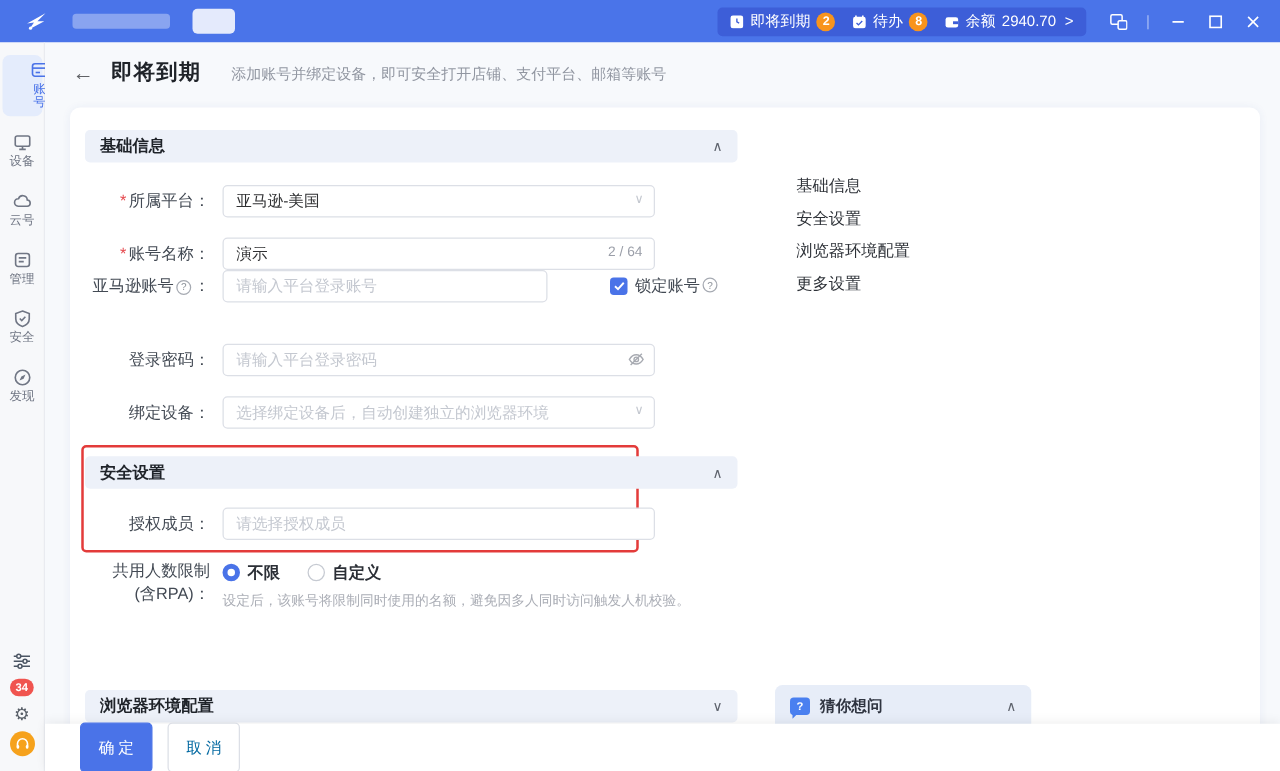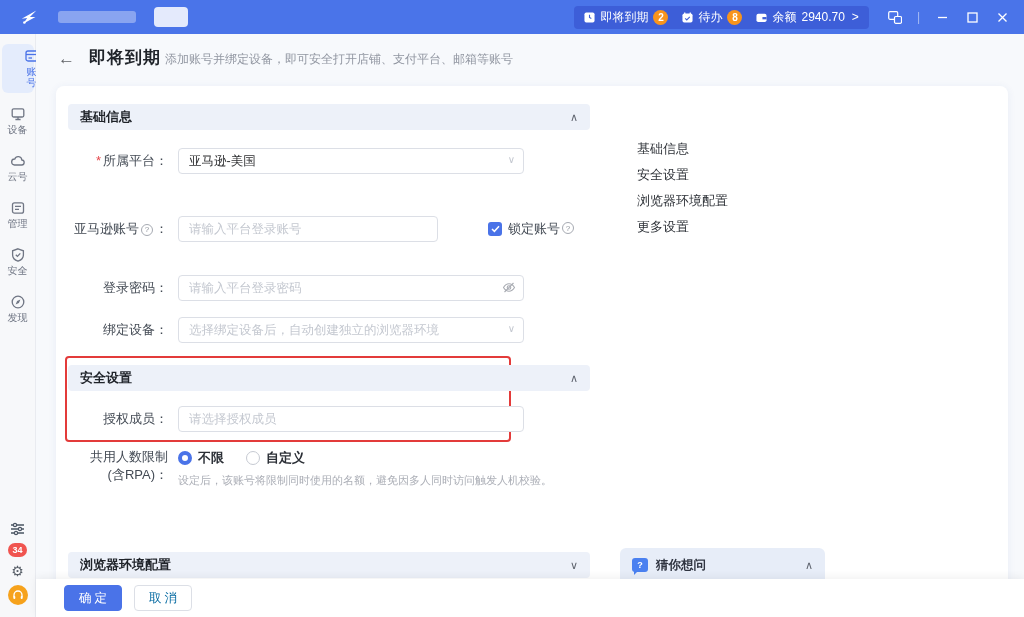--- a/index.html
+++ b/index.html
@@ -30,21 +30,21 @@
   .side-bottom { margin-top:auto; display:flex; flex-direction:column; align-items:center; gap:7px; padding-bottom:12px; }
   .badge34 { min-width:19px; height:14px; border-radius:8px; background:#f0544f; color:#fff; font-size:9px; font-weight:bold; display:flex; align-items:center; justify-content:center; padding:0 3px; }
   .gear { font-size:14px; color:#596069; cursor:pointer; line-height:14px; }
   .headset { width:20px; height:20px; border-radius:50%; background:#f6a21c; display:flex; align-items:center; justify-content:center; cursor:pointer; }
 
   
   .main { position:absolute; left:36px; top:34px; width:988px; height:583px; background:#f7f9fc; }
   .page-header { position:absolute; left:22px; top:12px; display:flex; align-items:baseline; height:26px; }
   .back { font-size:17px; color:#606266; cursor:pointer; margin-right:14px; position:relative; top:1px; }
   .page-title { font-size:17px; font-weight:bold; color:#1f2329; letter-spacing:1px; }
-  .page-sub { font-size:12px; color:#9196a1; margin-left:4px; }
+  .page-sub { font-size:12px; color:#9196a1; margin-left:24px; }
 
   .card { position:absolute; left:20px; top:52px; width:952px; height:531px; background:#fff; border-radius:8px 8px 0 0; box-shadow:0 1px 8px rgba(40,70,150,.07); }
 
   .sec-header { position:absolute; left:12px; width:522px; height:26px; background:#edf1f9; border-radius:4px; display:flex; align-items:center; justify-content:space-between; padding:0 12px; cursor:pointer; }
   .sec-title { font-size:13px; font-weight:bold; color:#1f2329; }
   .sec-arrow { font-size:11px; color:#5f646e; }
 
   .row { position:absolute; left:12px; display:flex; align-items:center; }
   .row-label { width:100px; text-align:right; color:#434a54; font-size:13px; flex:none; margin-right:10px; white-space:nowrap; }
   .req { color:#e5484d; margin-right:2px; }
@@ -79,21 +79,21 @@
   .anchor-nav { position:absolute; left:601px; top:107px; display:flex; flex-direction:column; gap:11px; }
   .anchor-item { font-size:13px; color:#2e3238; cursor:pointer; line-height:15px; }
 
   .ask-panel { position:absolute; left:584px; top:514px; width:205px; height:34px; background:#e7edf8; border-radius:6px 6px 0 0; display:flex; align-items:center; padding:0 12px; gap:8px; z-index:2; cursor:pointer; }
   .ask-ico { width:16px; height:14px; background:#4a80f0; border-radius:3px; color:#fff; font-size:9px; font-weight:bold; display:flex; align-items:center; justify-content:center; position:relative; }
   .ask-ico:after { content:""; position:absolute; left:2px; bottom:-3px; border:3px solid transparent; border-top-color:#4a80f0; border-left-color:#4a80f0; }
   .ask-title { font-size:12.5px; font-weight:bold; color:#2f3440; flex:1; }
   .ask-arrow { font-size:11px; color:#5f646e; }
 
   .footer { position:absolute; left:0; top:545px; width:988px; height:38px; background:#fff; box-shadow:0 -2px 8px rgba(0,0,0,.06); display:flex; align-items:center; padding-left:28px; gap:12px; z-index:5; }
-  .btn { height:26px; border-radius:4px; font-size:12.5px; letter-spacing:3px; padding:0 11px 0 14px; display:flex; align-items:center; cursor:pointer; font-family:inherit; }
+  .btn { height:40px; border-radius:4px; font-size:12.5px; letter-spacing:3px; padding:0 11px 0 14px; display:flex; align-items:center; cursor:pointer; font-family:inherit; }
   .btn.primary { background:#4a73e8; color:#fff; border:1px solid #4a73e8; }
   .btn.plain { background:#fff; color:#0369a1; border:1px solid #dcdfe6; }
 </style>
 </head>
 <body>
 
 <div class="app">
 
   <div class="topbar">
     <svg class="logo" viewBox="0 0 24 24">
@@ -246,20 +246,29 @@
       <div class="row" style="top:62px">
         <div class="row-label"><span class="req">*</span><span>所属平台：</span></div>
         <div class="ctl">
           <div class="box">
             <span>亚马逊-美国</span>
             <span class="chev">∨</span>
           </div>
         </div>
       </div>
 
+      <div class="row" style="top:104px">
+        <div class="row-label"><span class="req">*</span><span>账号名称：</span></div>
+        <div class="ctl">
+          <div class="box">
+            <input type="text" value="演示" style="">
+            <span class="counter">2 / 64</span>
+          </div>
+        </div>
+      </div>
 
       <div class="row" style="top:130px">
         <div class="row-label"><span>亚马逊账号</span><span class="help">?</span><span>：</span></div>
         <div class="ctl">
           <div class="box short">
             <input type="text" placeholder="请输入平台登录账号" style="">
           </div>
         </div>
         <div class="chk-group">
           <span class="checkbox">

